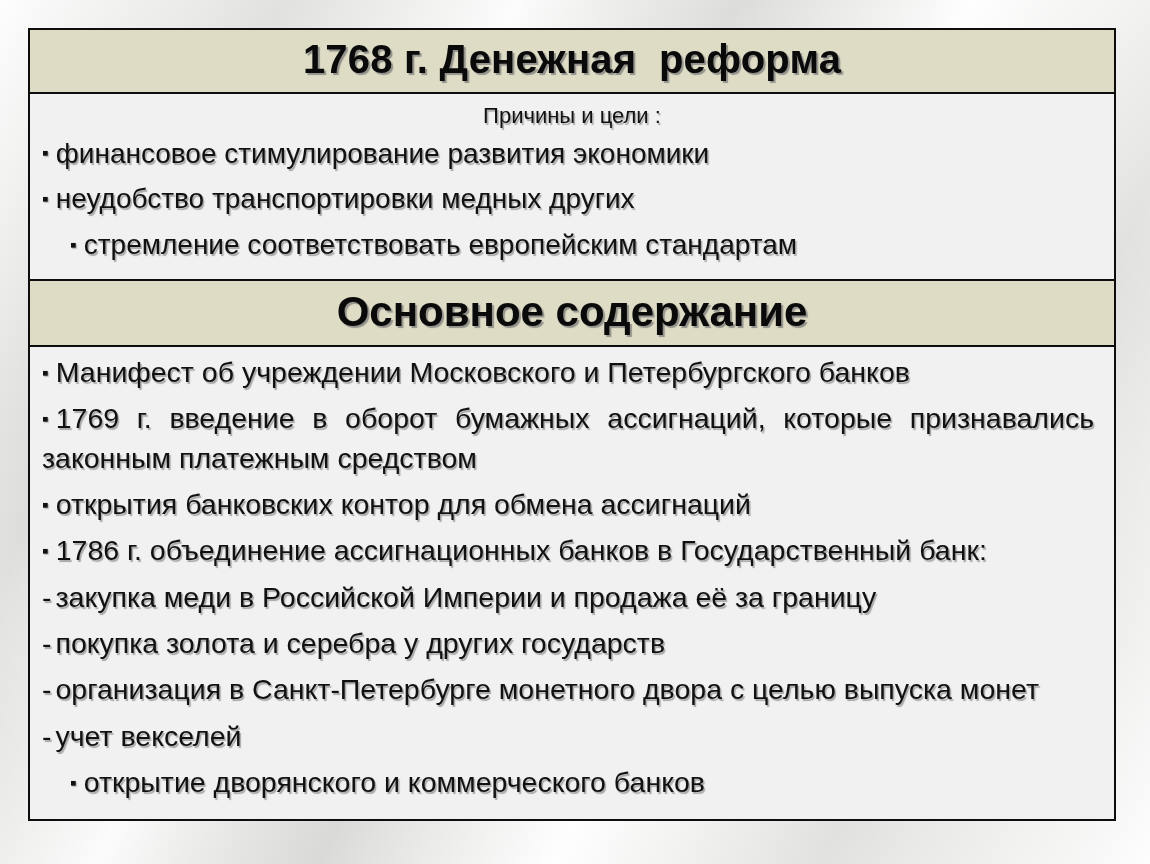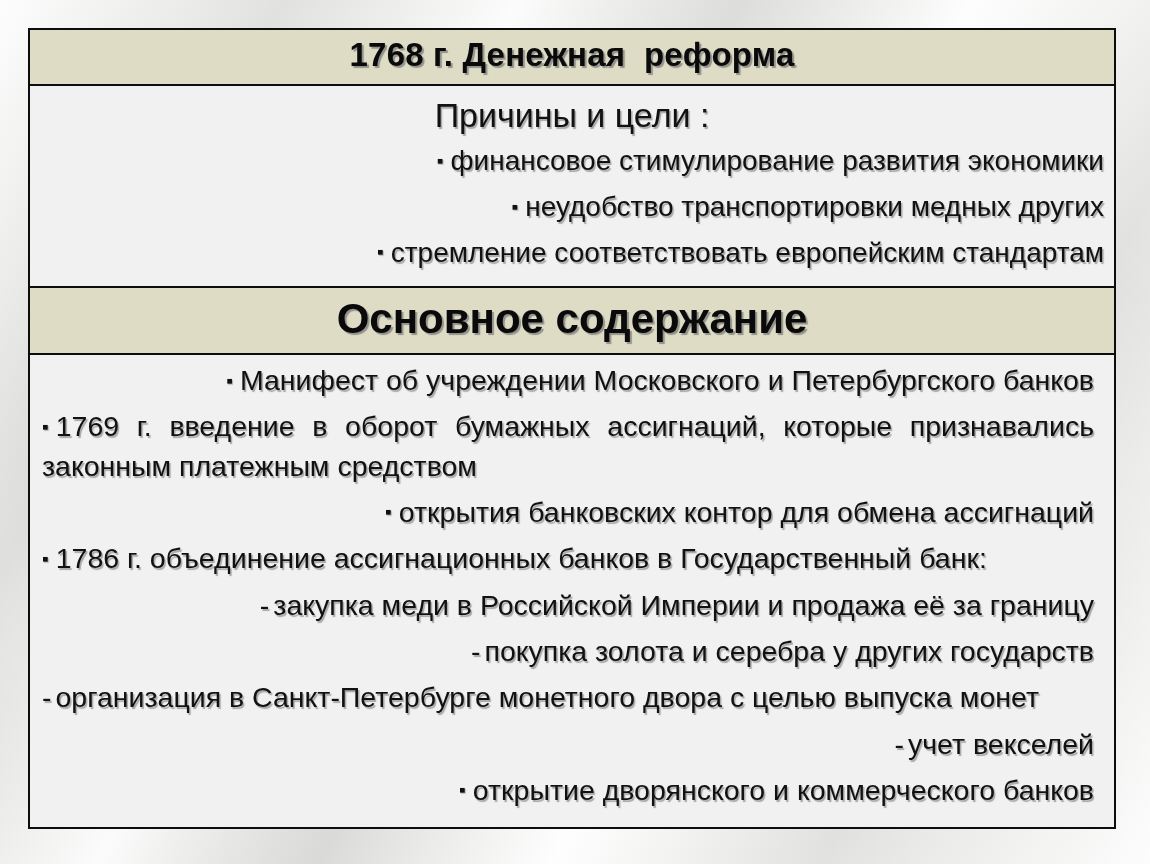--- a/index.html
+++ b/index.html
@@ -61,55 +61,55 @@
     text-align: center;
     padding: 6px 10px 9px 10px;
   }
   .row-body {
     background: #f1f1f1;
     padding: 4px 8px 8px 8px;
   }
 
   
   .title-text {
-    font-size: 33px;
+    font-size: 40px;
     font-weight: bold;
     color: #0a0a0a;
     letter-spacing: 0.2px;
     text-shadow: 2px 2px 1px rgba(120,120,120,0.75);
     white-space: pre;
     line-height: 1.18;
   }
 
   .section-title {
     font-size: 42px;
     font-weight: bold;
     color: #0a0a0a;
     text-shadow: 2px 2px 1px rgba(120,120,120,0.75);
     line-height: 1.18;
   }
 
   .centered-lead {
-    font-size: 34px;
+    font-size: 22px;
     font-weight: normal;
     color: #111;
     text-align: center;
     text-shadow: 1.5px 1.5px 1px rgba(135,135,135,0.7);
     line-height: 1.34;
     margin: 2px 0 4px 0;
   }
 
   .line {
     font-size: 28px;
     color: #111;
     text-shadow: 1.5px 1.5px 1px rgba(135,135,135,0.7);
     line-height: 1.38;
     margin: 0 0 6px 0;
     padding-left: 2px;
-    text-align: right;
+    text-align: left;
   }
   .line:last-child { margin-bottom: 0; margin-left: 28px; }
 
   .line.justify {
     text-align: justify;
     text-align-last: left;
   }
 
   .bullet-sq {
     display: inline-block;

